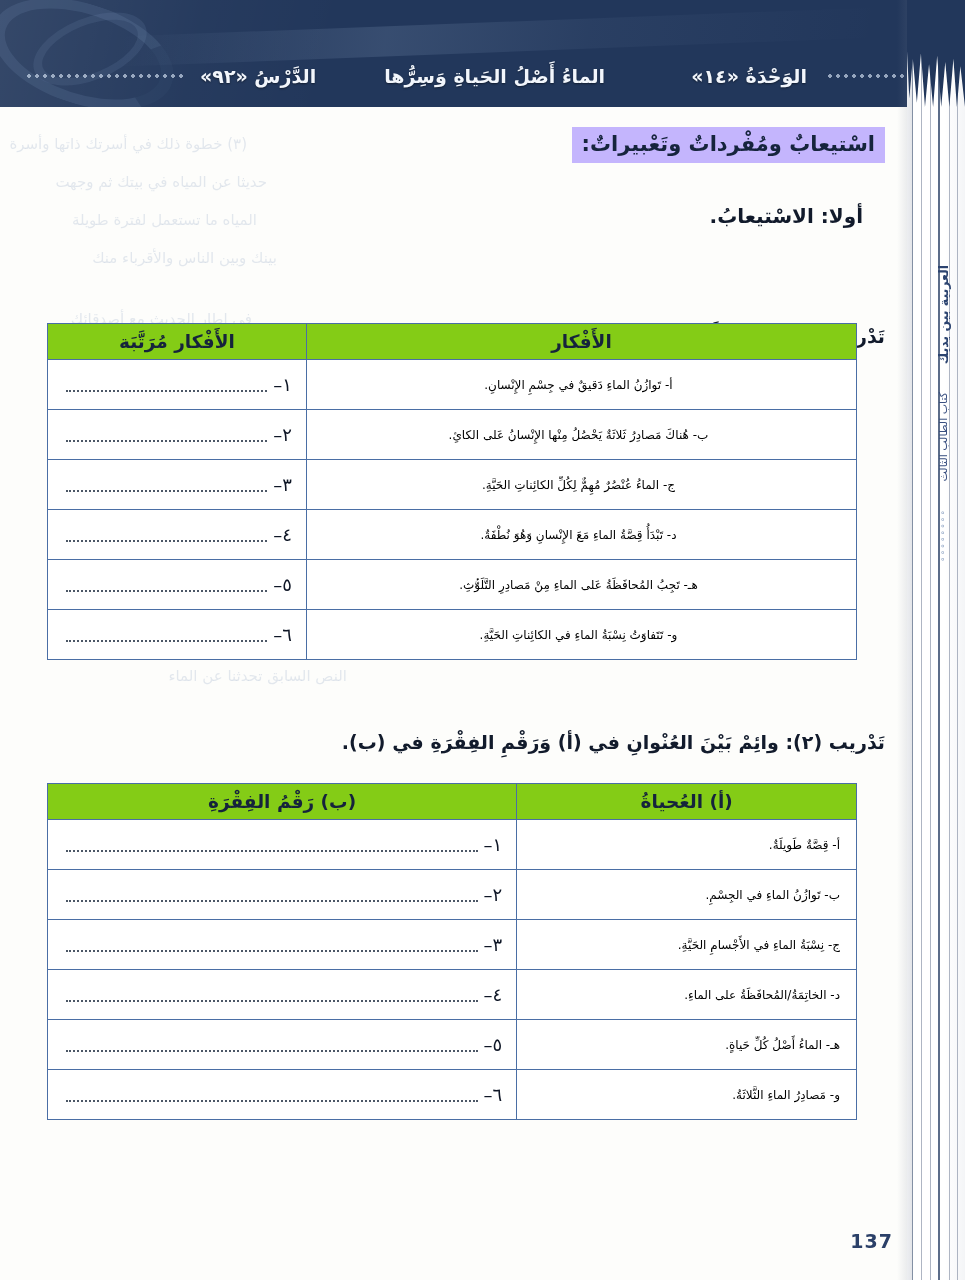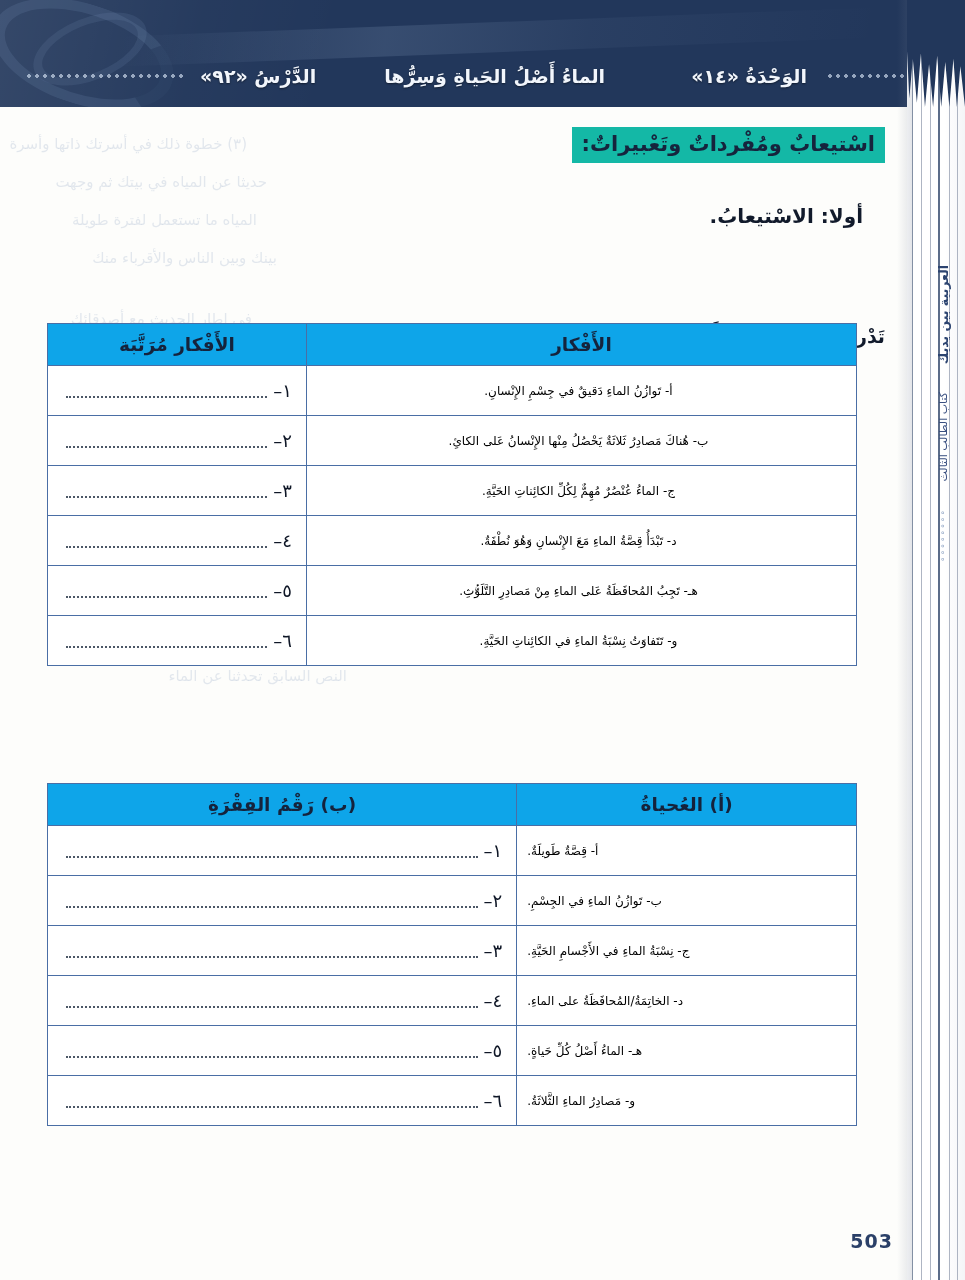--- a/index.html
+++ b/index.html
@@ -191,21 +191,21 @@
     direction: rtl;
   }
 
   .section-title-wrap {
     position: absolute;
     top: 20px;
     right: 22px;
   }
   .section-title {
     display: inline-block;
-    background: #14b8a6;
+    background: #c4b5fd;
     color: #16243d;
     font-size: 21px;
     font-weight: bold;
     padding: 3px 10px 5px 10px;
     letter-spacing: 0.2px;
     line-height: 1.35;
   }
 
   .subsection-title {
     position: absolute;
@@ -236,44 +236,44 @@
     background: #ffffff;
   }
   .tbl-1 { top: 216px; }
   .tbl-2 { top: 676px; }
 
   .tbl th, .tbl td {
     border: 1.5px solid #4a6ea5;
     padding: 0;
   }
   .tbl th {
-    background: #0ea5e9;
+    background: #84cc16;
     color: #15233c;
     font-size: 18.5px;
     font-weight: bold;
-    height: 42px;
+    height: 36px;
     text-align: center;
     vertical-align: middle;
   }
   .tbl td {
     height: 50px;
     vertical-align: middle;
   }
 
   .cell-text {
     font-size: 12px;
     color: #000000;
     padding: 0 16px 0 10px;
     text-align: right;
     line-height: 1.5;
     white-space: nowrap;
     direction: rtl;
   }
   .tbl-1 .cell-text { text-align: center; }
-  .tbl-2 .cell-text { text-align: left; }
+  .tbl-2 .cell-text { text-align: right; }
 
   .cell-answer {
     display: flex;
     flex-direction: row;
     align-items: center;
     gap: 6px;
     padding: 0 14px;
     direction: rtl;
   }
   .answer-num {
@@ -445,20 +445,21 @@
           <td>
             <div class="cell-answer">
               <span class="answer-num">٦–</span>
               <span class="answer-dots"></span>
             </div>
           </td>
         </tr>
       </tbody>
     </table>
 
+    <div class="exercise-prompt prompt-2">تَدْريب (٢): وائِمْ بَيْنَ العُنْوانِ في (أ) وَرَقْمِ الفِقْرَةِ في (ب).</div>
 
     <table class="tbl tbl-2">
       <colgroup>
         <col style="width:42%">
         <col style="width:58%">
       </colgroup>
       <thead>
         <tr>
           <th>(أ) العُحياةُ</th>
           <th>(ب) رَقْمُ الفِقْرَةِ</th>
@@ -529,15 +530,15 @@
               <span class="answer-num">٦–</span>
               <span class="answer-dots"></span>
             </div>
           </td>
         </tr>
       </tbody>
     </table>
 
   </div>
 
-  <div class="page-number">503</div>
+  <div class="page-number">137</div>
 
 </div>
 
 </body></html>

